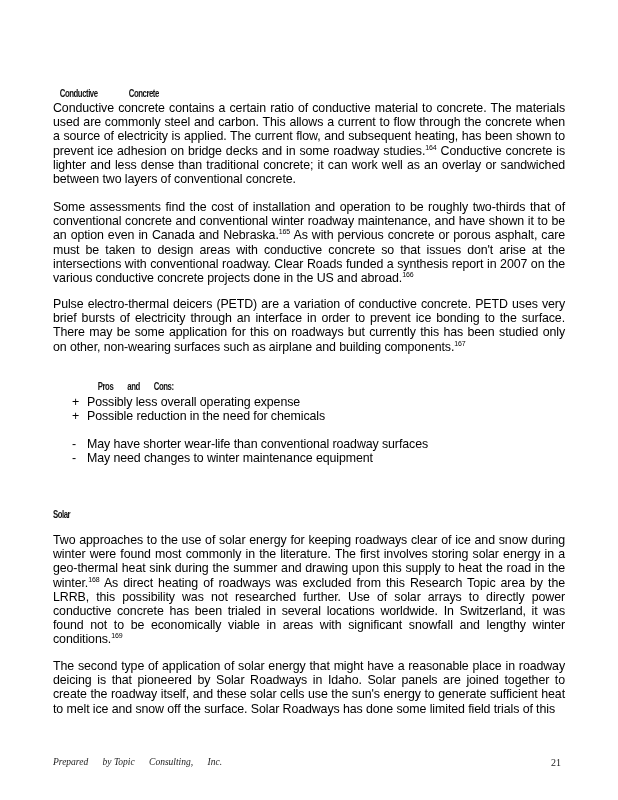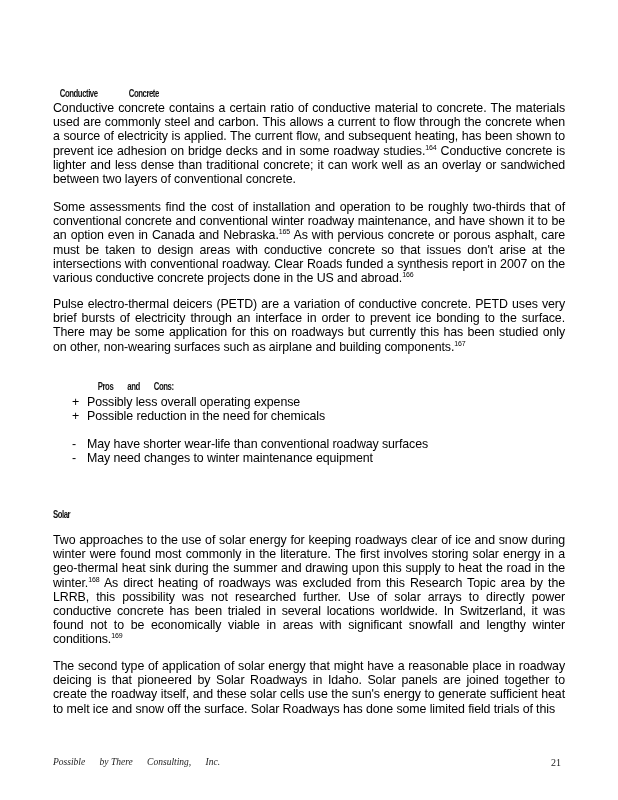--- a/index.html
+++ b/index.html
@@ -109,21 +109,21 @@
   </ul>
 
   <div class="heading" style="left:53px; top:509px;">Solar</div>
 
   <p class="para" style="top:533px;"><span>Two approaches to the use of solar energy for keeping roadways clear of ice and snow during winter were found most commonly in the literature.  The first involves storing solar energy in a geo-thermal heat sink during the summer and drawing upon this supply to heat the road in the winter.</span><sup>168</sup><span>  As direct heating of roadways was excluded from this Research Topic area by the LRRB, this possibility was not researched further.  Use of solar arrays to directly power conductive concrete has been trialed in several locations worldwide.  In Switzerland, it was found not to be economically viable in areas with significant snowfall and lengthy winter conditions.</span><sup>169</sup></p>
 
   <p class="para" style="top:659px;"><span>The second type of application of solar energy that might have a reasonable place in roadway deicing is that pioneered by Solar Roadways in Idaho.  Solar panels are joined together to create the roadway itself, and these solar cells use the sun's energy to generate sufficient heat to melt ice and snow off the surface.  Solar Roadways has done some limited field trials of this</span></p>
 
   <div class="footer">
     <span class="footer-left">
-      <span>Possible</span>
-      <span>by There</span>
+      <span>Prepared</span>
+      <span>by Topic</span>
       <span>Consulting,</span>
       <span>Inc.</span>
     </span>
     <span class="page-num">21</span>
   </div>
 
 </div>
 
 </body></html>

